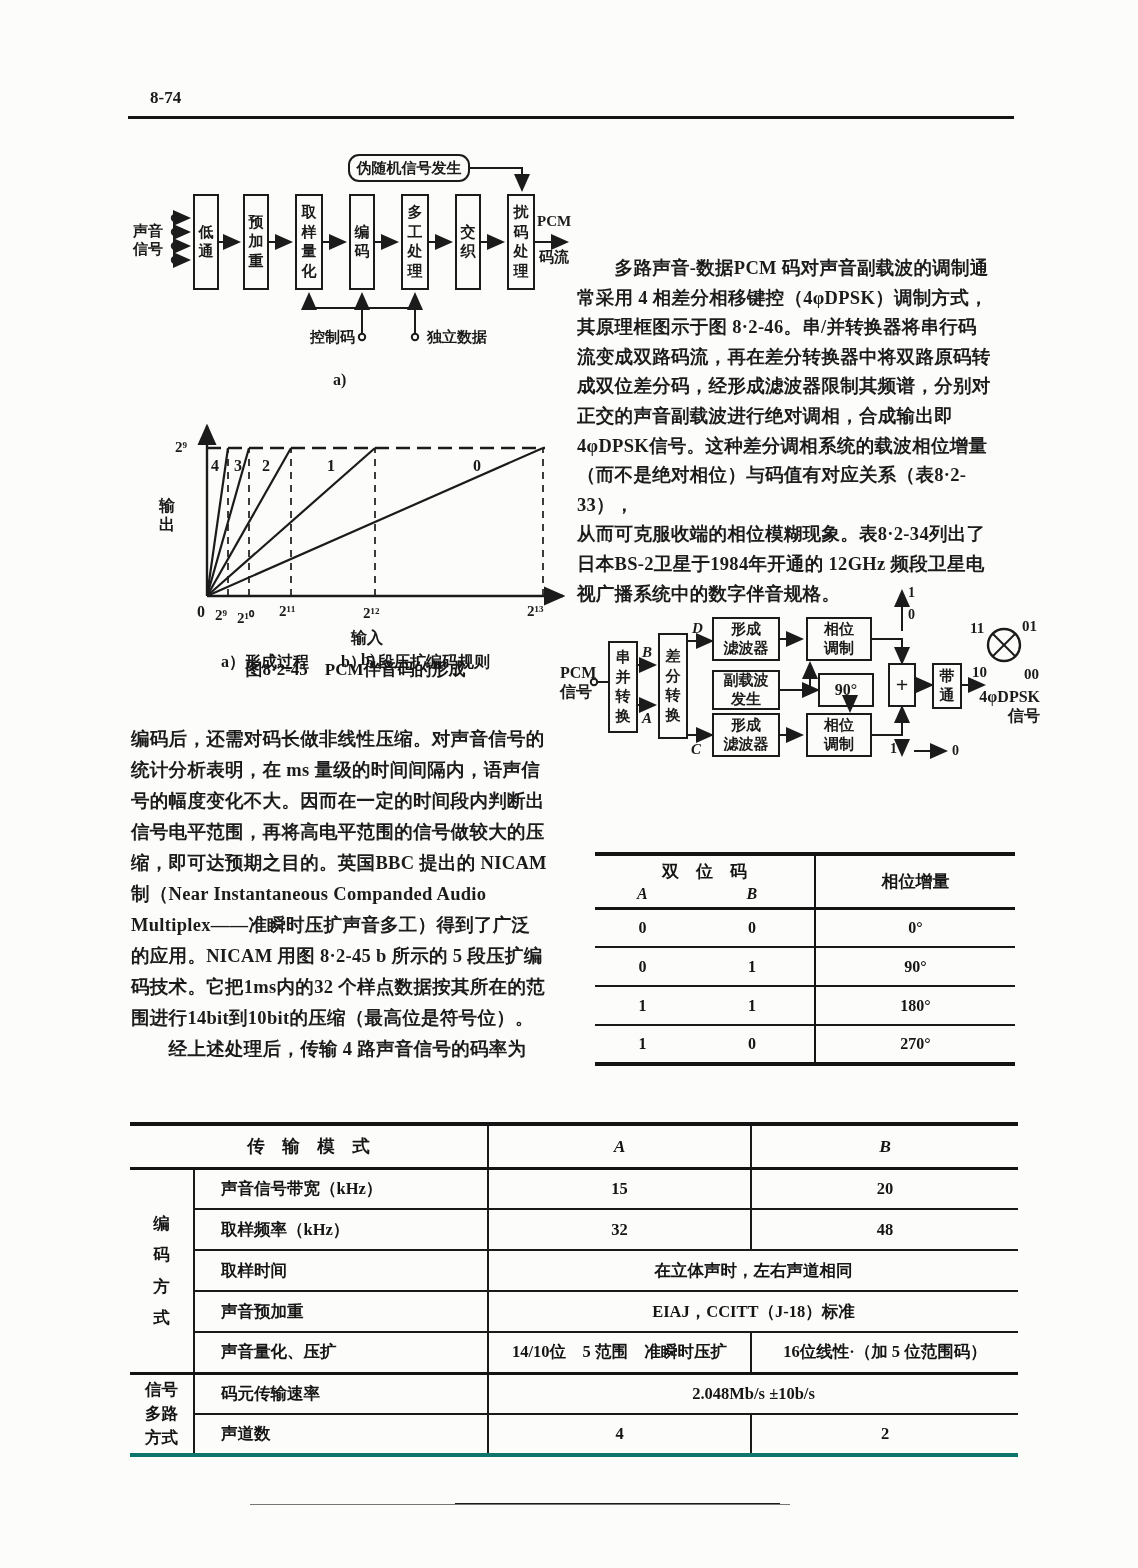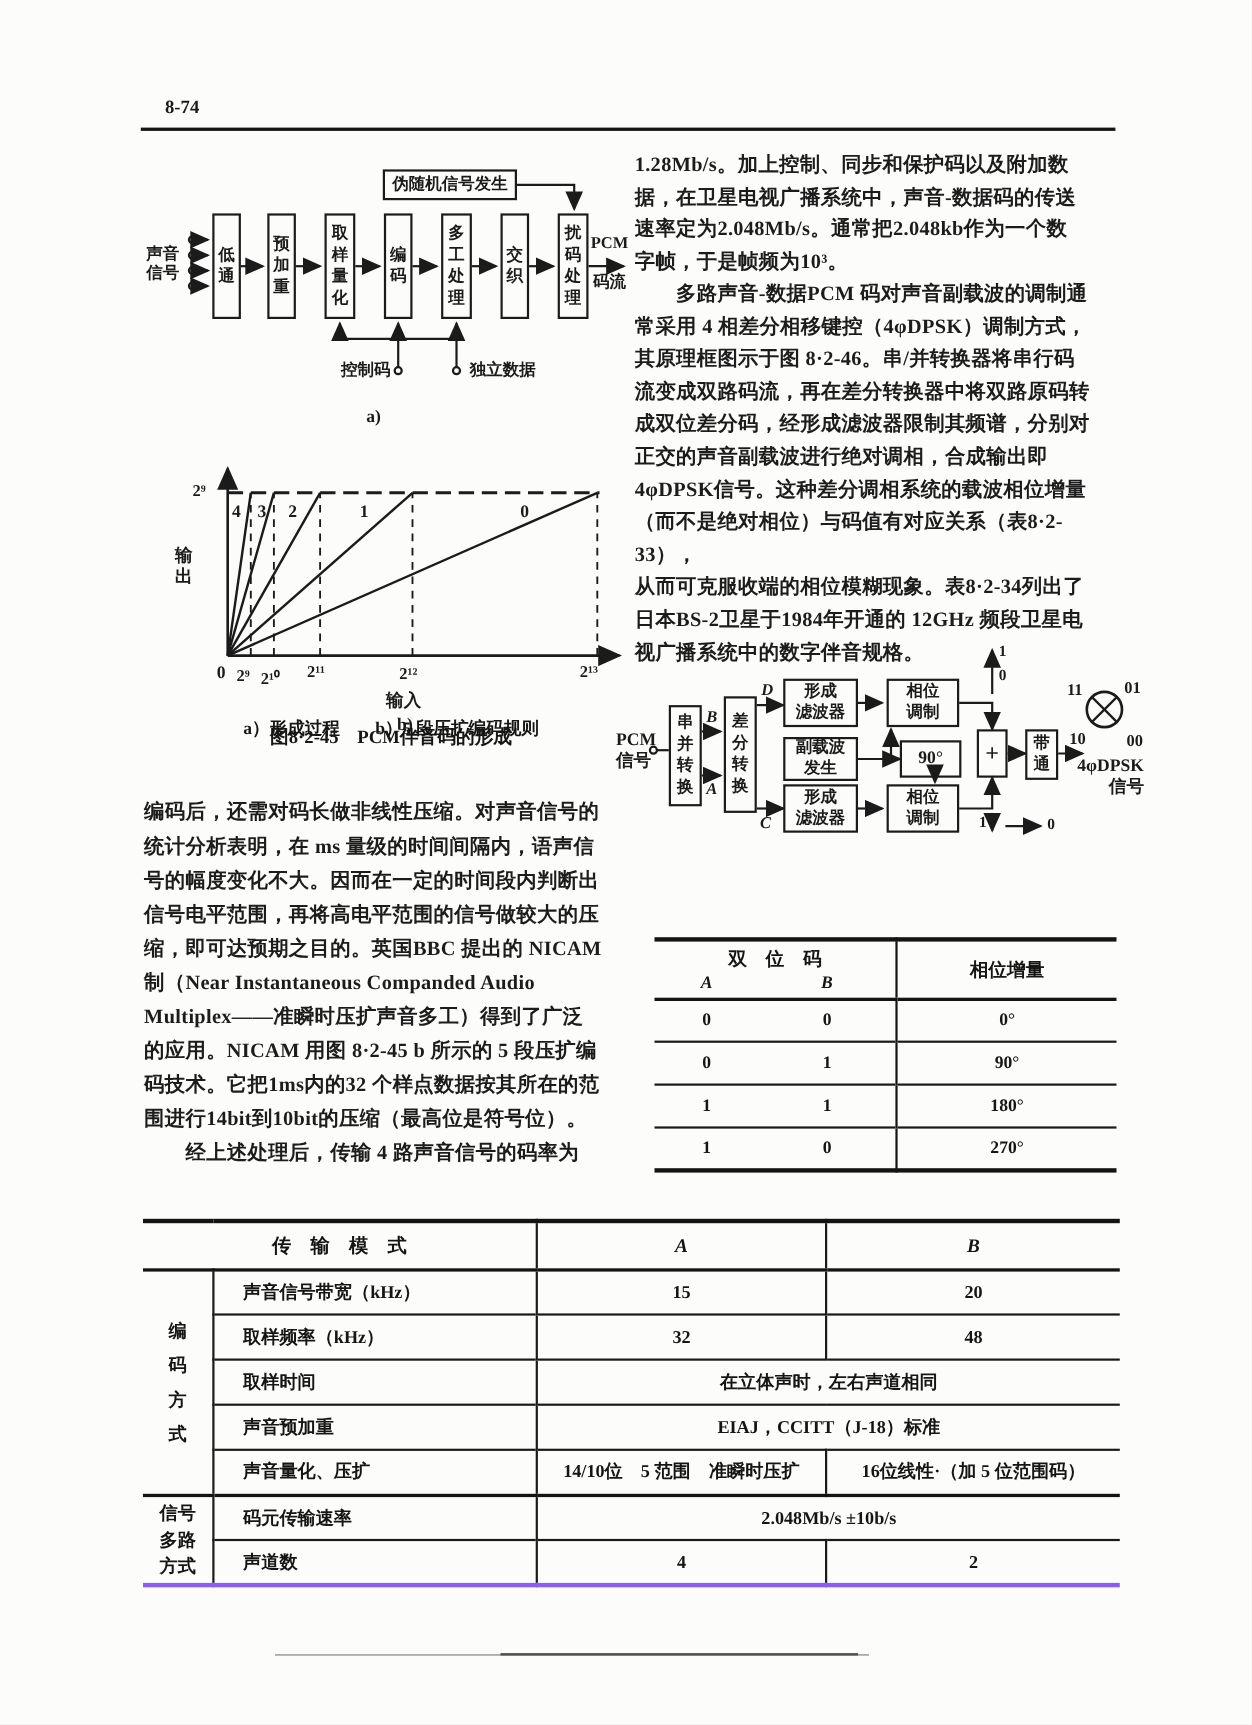--- a/index.html
+++ b/index.html
@@ -31,21 +31,21 @@
   .t33 th, .t33 td { font-weight:700; text-align:center; vertical-align:middle; }
   .t33 thead th { border-bottom:3px solid #141414; height:54px; font-size:17px; }
   .t33 tbody td { height:39px; font-size:16px; }
   .t33 tbody tr + tr td { border-top:2px solid #1a1a1a; }
   .t33 .div-r { border-right:2.5px solid #141414; }
   .ab-row { display:flex; margin-top:2px; }
   .ab-row span { display:block; font-size:16px; }
   .ab-row span:first-child { width:95px; }
   .ab-row span:last-child  { width:125px; }
 
-  .t34 { width:888px; border-top:4px solid #141414; border-bottom:4px solid #8b5cf6; }
+  .t34 { width:888px; border-top:4px solid #141414; border-bottom:4px solid #0f766e;margin-top:14px; }
   .t34 th, .t34 td { font-weight:700; vertical-align:middle; }
   .t34 thead th { border-bottom:3px solid #141414; height:44px; font-size:17.5px; text-align:center; }
   .t34 tbody td { height:41px; font-size:16.5px; }
   .t34 tbody tr + tr td { border-top:2px solid #1a1a1a; }
   .t34 tr.grp-start td { border-top:3.5px solid #141414 !important; }
   .t34 .grp {
     border-right:2px solid #1a1a1a; text-align:center; white-space:pre-line;
     font-size:16.5px; line-height:1.9; font-weight:700;
   }
   .t34 .pname { border-right:2px solid #1a1a1a; text-align:left; padding-left:26px; }
@@ -91,21 +91,21 @@
         <line x1="176" y1="160" x2="176" y2="146" marker-end="url(#ahA)"></line>
         <line x1="176" y1="160" x2="282" y2="160"></line>
         <line x1="282" y1="186" x2="282" y2="146" marker-end="url(#ahA)"></line>
         <line x1="229" y1="186" x2="229" y2="146" marker-end="url(#ahA)"></line>
         <circle cx="229" cy="189" r="3.2"></circle>
         <circle cx="282" cy="189" r="3.2"></circle>
       </g>
     </svg>
     <div class="lbl" style="left:0px; top:74px; font-size:15px;">声音
 信号</div>
-    <div class="box" style="left:215px; top:6px; width:122px; height:28px; font-size:15px;">伪随机信号发生</div>
+    <div class="box" style="left:215px; top:6px; width:122px; height:28px; font-size:15px;border-radius:11px;">伪随机信号发生</div>
     <div class="box vtext" style="left:60px; top:46px; width:26px; height:96px; font-size:15px;">低
 通</div>
     <div class="box vtext" style="left:110px; top:46px; width:26px; height:96px; font-size:15px;">预
 加
 重</div>
     <div class="box vtext" style="left:162px; top:46px; width:28px; height:96px; font-size:15px;">取
 样
 量
 化</div>
     <div class="box vtext" style="left:216px; top:46px; width:26px; height:96px; font-size:15px;">编
@@ -180,24 +180,20 @@
 号的幅度变化不大。因而在一定的时间段内判断出
 信号电平范围，再将高电平范围的信号做较大的压
 缩，即可达预期之目的。英国BBC 提出的 NICAM
 制（Near  Instantaneous  Companded  Audio
 Multiplex——准瞬时压扩声音多工）得到了广泛
 的应用。NICAM 用图 8·2-45 b 所示的 5 段压扩编
 码技术。它把1ms内的32 个样点数据按其所在的范
 围进行14bit到10bit的压缩（最高位是符号位）。
 　　经上述处理后，传输 4 路声音信号的码率为</div>
 
-  <div class="para" style="left:577px; top:136px; width:443px; line-height:29.6px;">1.28Mb/s。加上控制、同步和保护码以及附加数
-据，在卫星电视广播系统中，声音-数据码的传送
-速率定为2.048Mb/s。通常把2.048kb作为一个数
-字帧，于是帧频为10³。</div>
   <div class="para" style="left:577px; top:254px; width:443px; line-height:29.6px;">　　多路声音-数据PCM 码对声音副载波的调制通
 常采用 4 相差分相移键控（4φDPSK）调制方式，
 其原理框图示于图 8·2-46。串/并转换器将串行码
 流变成双路码流，再在差分转换器中将双路原码转
 成双位差分码，经形成滤波器限制其频谱，分别对
 正交的声音副载波进行绝对调相，合成输出即
 4φDPSK信号。这种差分调相系统的载波相位增量
 （而不是绝对相位）与码值有对应关系（表8·2-33），
 从而可克服收端的相位模糊现象。表8·2-34列出了
 日本BS-2卫星于1984年开通的 12GHz 频段卫星电

